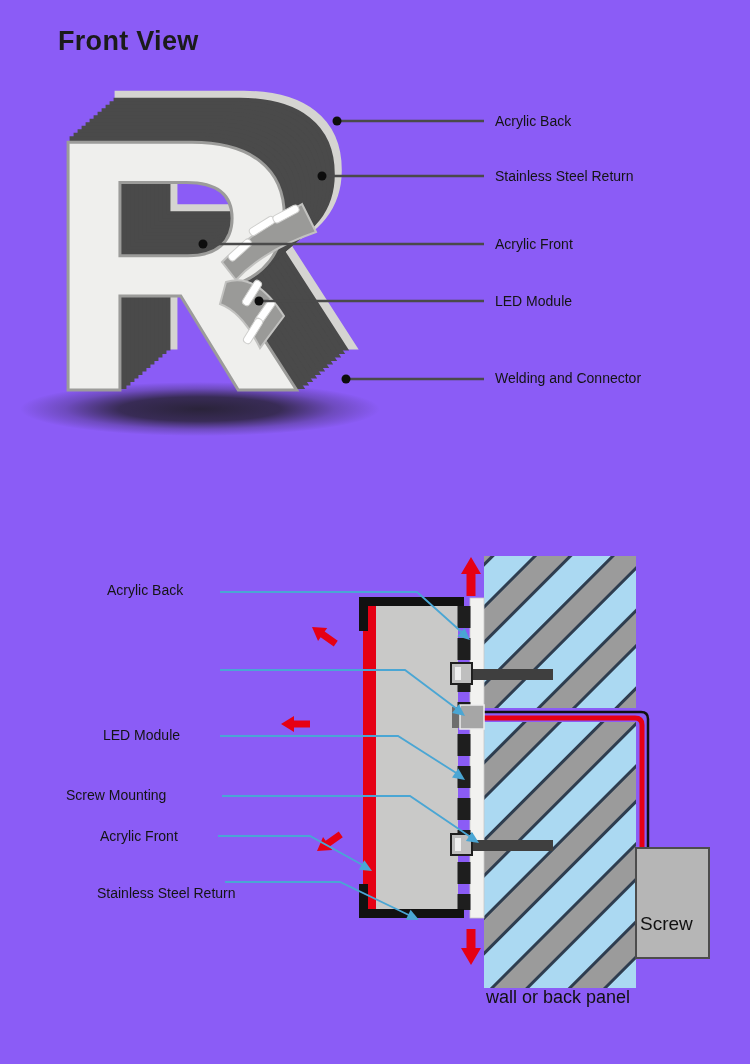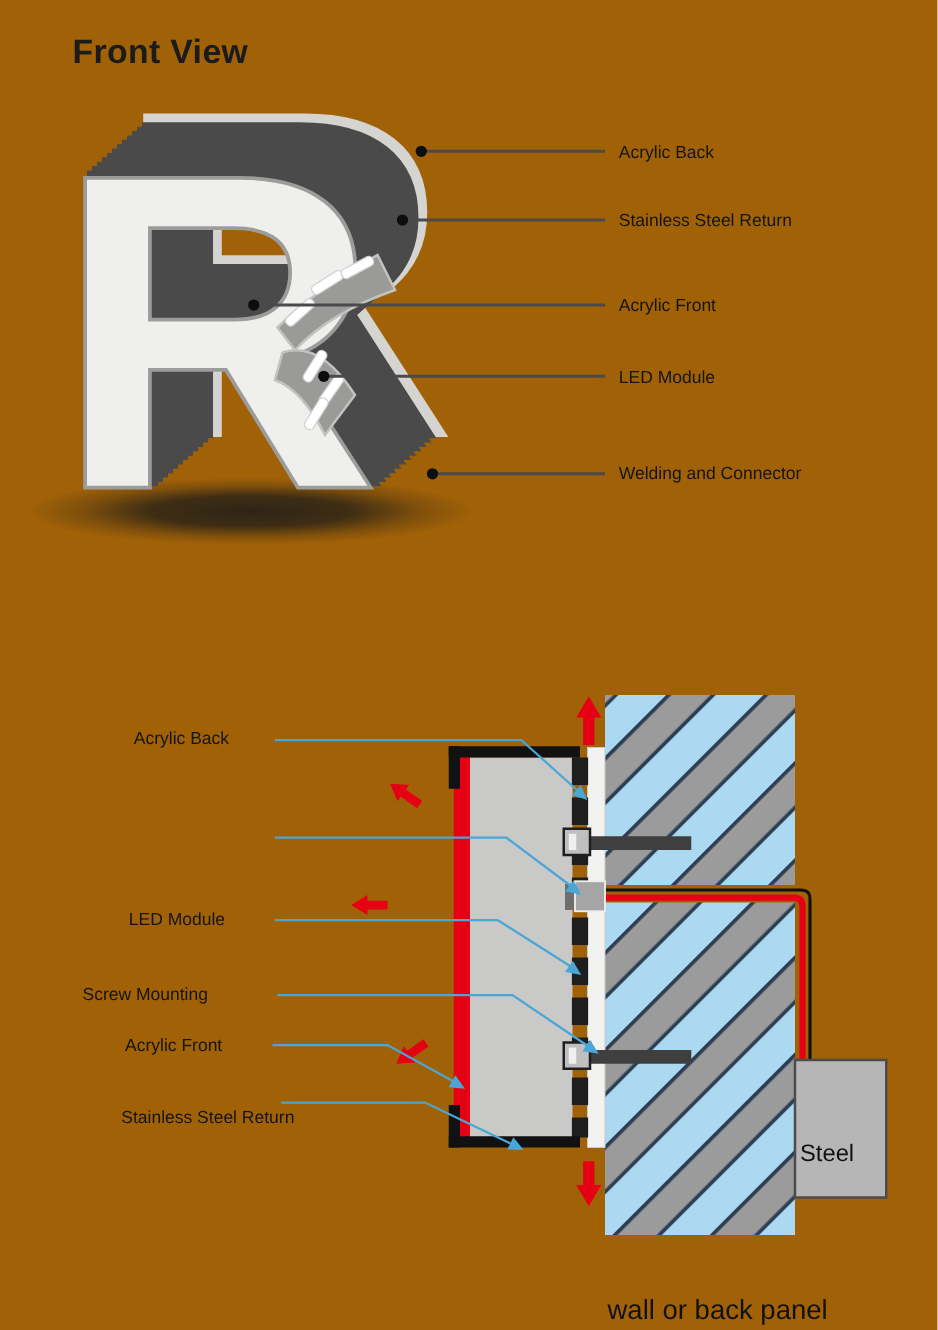--- a/index.html
+++ b/index.html
@@ -1,33 +1,33 @@
 <!DOCTYPE html>
 <html><head>
 <meta charset="utf-8">
 <style>
   html,body { margin:0; padding:0; background:#ffffff; }
   .stage {
-    position:relative; width:750px; height:1064px; background:#a16207;
+    position:relative; width:750px; height:1064px; background:#8b5cf6;
     overflow:hidden; font-family:"Liberation Sans", "DejaVu Sans", sans-serif;
   }
   .stage svg { position:absolute; left:0; top:0; }
   .title {
     position:absolute; font-size:27px; font-weight:bold; color:#1b1b1b;
     letter-spacing:0.3px; white-space:nowrap;
   }
   .lbl {
     position:absolute; font-size:14px; color:#141414; white-space:nowrap;
     line-height:20px;
   }
   .power-lbl {
     position:absolute; font-size:19px; color:#111; white-space:nowrap;
   }
   .wall-lbl {
-    position:absolute; font-size:22px; color:#111; white-space:nowrap;margin-top:48px;
+    position:absolute; font-size:18px; color:#111; white-space:nowrap;
   }
   .watermark {
     position:absolute; font-size:49px; color:#e7e7e7; white-space:nowrap;
     text-shadow:0 1px 0 #f6f6f6; letter-spacing:-0.5px;
   }
 </style>
 </head>
 <body>
 
 <div class="stage">
@@ -182,16 +182,16 @@
   <div class="lbl" style="left:495px; top:234px;">Acrylic Front</div>
   <div class="lbl" style="left:495px; top:291px;">LED Module</div>
   <div class="lbl" style="left:495px; top:368px;">Welding and Connector</div>
 
   <div class="lbl" style="left:107px; top:580px;">Acrylic Back</div>
   <div class="lbl" style="left:103px; top:725px;">LED Module</div>
   <div class="lbl" style="left:66px;  top:785px;">Screw Mounting</div>
   <div class="lbl" style="left:100px; top:826px;">Acrylic Front</div>
   <div class="lbl" style="left:97px;  top:883px;">Stainless Steel Return</div>
 
-  <div class="power-lbl" style="left:640px; top:913px;">Steel</div>
+  <div class="power-lbl" style="left:640px; top:913px;">Screw</div>
   <div class="wall-lbl" style="left:486px; top:987px;">wall or back panel</div>
 
 </div>
 
 </body></html>

